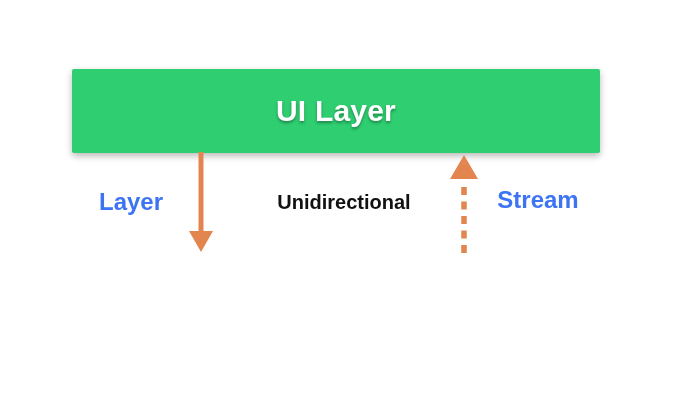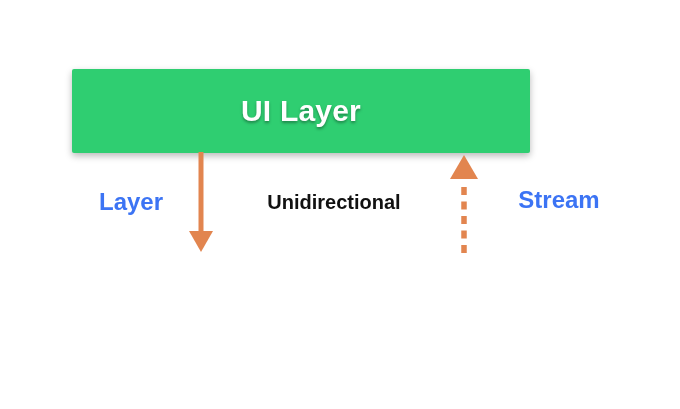--- a/index.html
+++ b/index.html
@@ -11,21 +11,21 @@
   .canvas {
     position: relative;
     width: 680px;
     height: 409px;
     background: #ffffff;
     overflow: hidden;
   }
   .layer-box {
     position: absolute;
     left: 72px;
-    width: 458px;
+    width: 528px;
     height: 84px;
     border-radius: 2px;
     display: flex;
     align-items: center;
     justify-content: center;
     box-shadow: 0 3px 7px rgba(0,0,0,0.28);
   }
   .layer-box.ui   { top: 69px; }
   .layer-box.data { top: 253px; height: 83px; }
   .layer-label {
@@ -43,24 +43,24 @@
     pointer-events: none;
   }
   .flow-label {
     position: absolute;
     transform: translate(-50%, -50%);
     font-size: 24px;
     font-weight: 700;
     white-space: nowrap;
   }
   .flow-label.events { left: 131px; top: 202px; }
-  .flow-label.stream { left: 538px; top: 200px; margin-left: 21px; }
+  .flow-label.stream { left: 538px; top: 200px; }
   .center-text {
     position: absolute;
-    left: 334px;
+    left: 344px;
     top: 202px;
     transform: translate(-50%, -50%);
     font-size: 20px;
     font-weight: 700;
     line-height: 24px;
     text-align: center;
     white-space: nowrap;
   }
 </style>
 </head>

